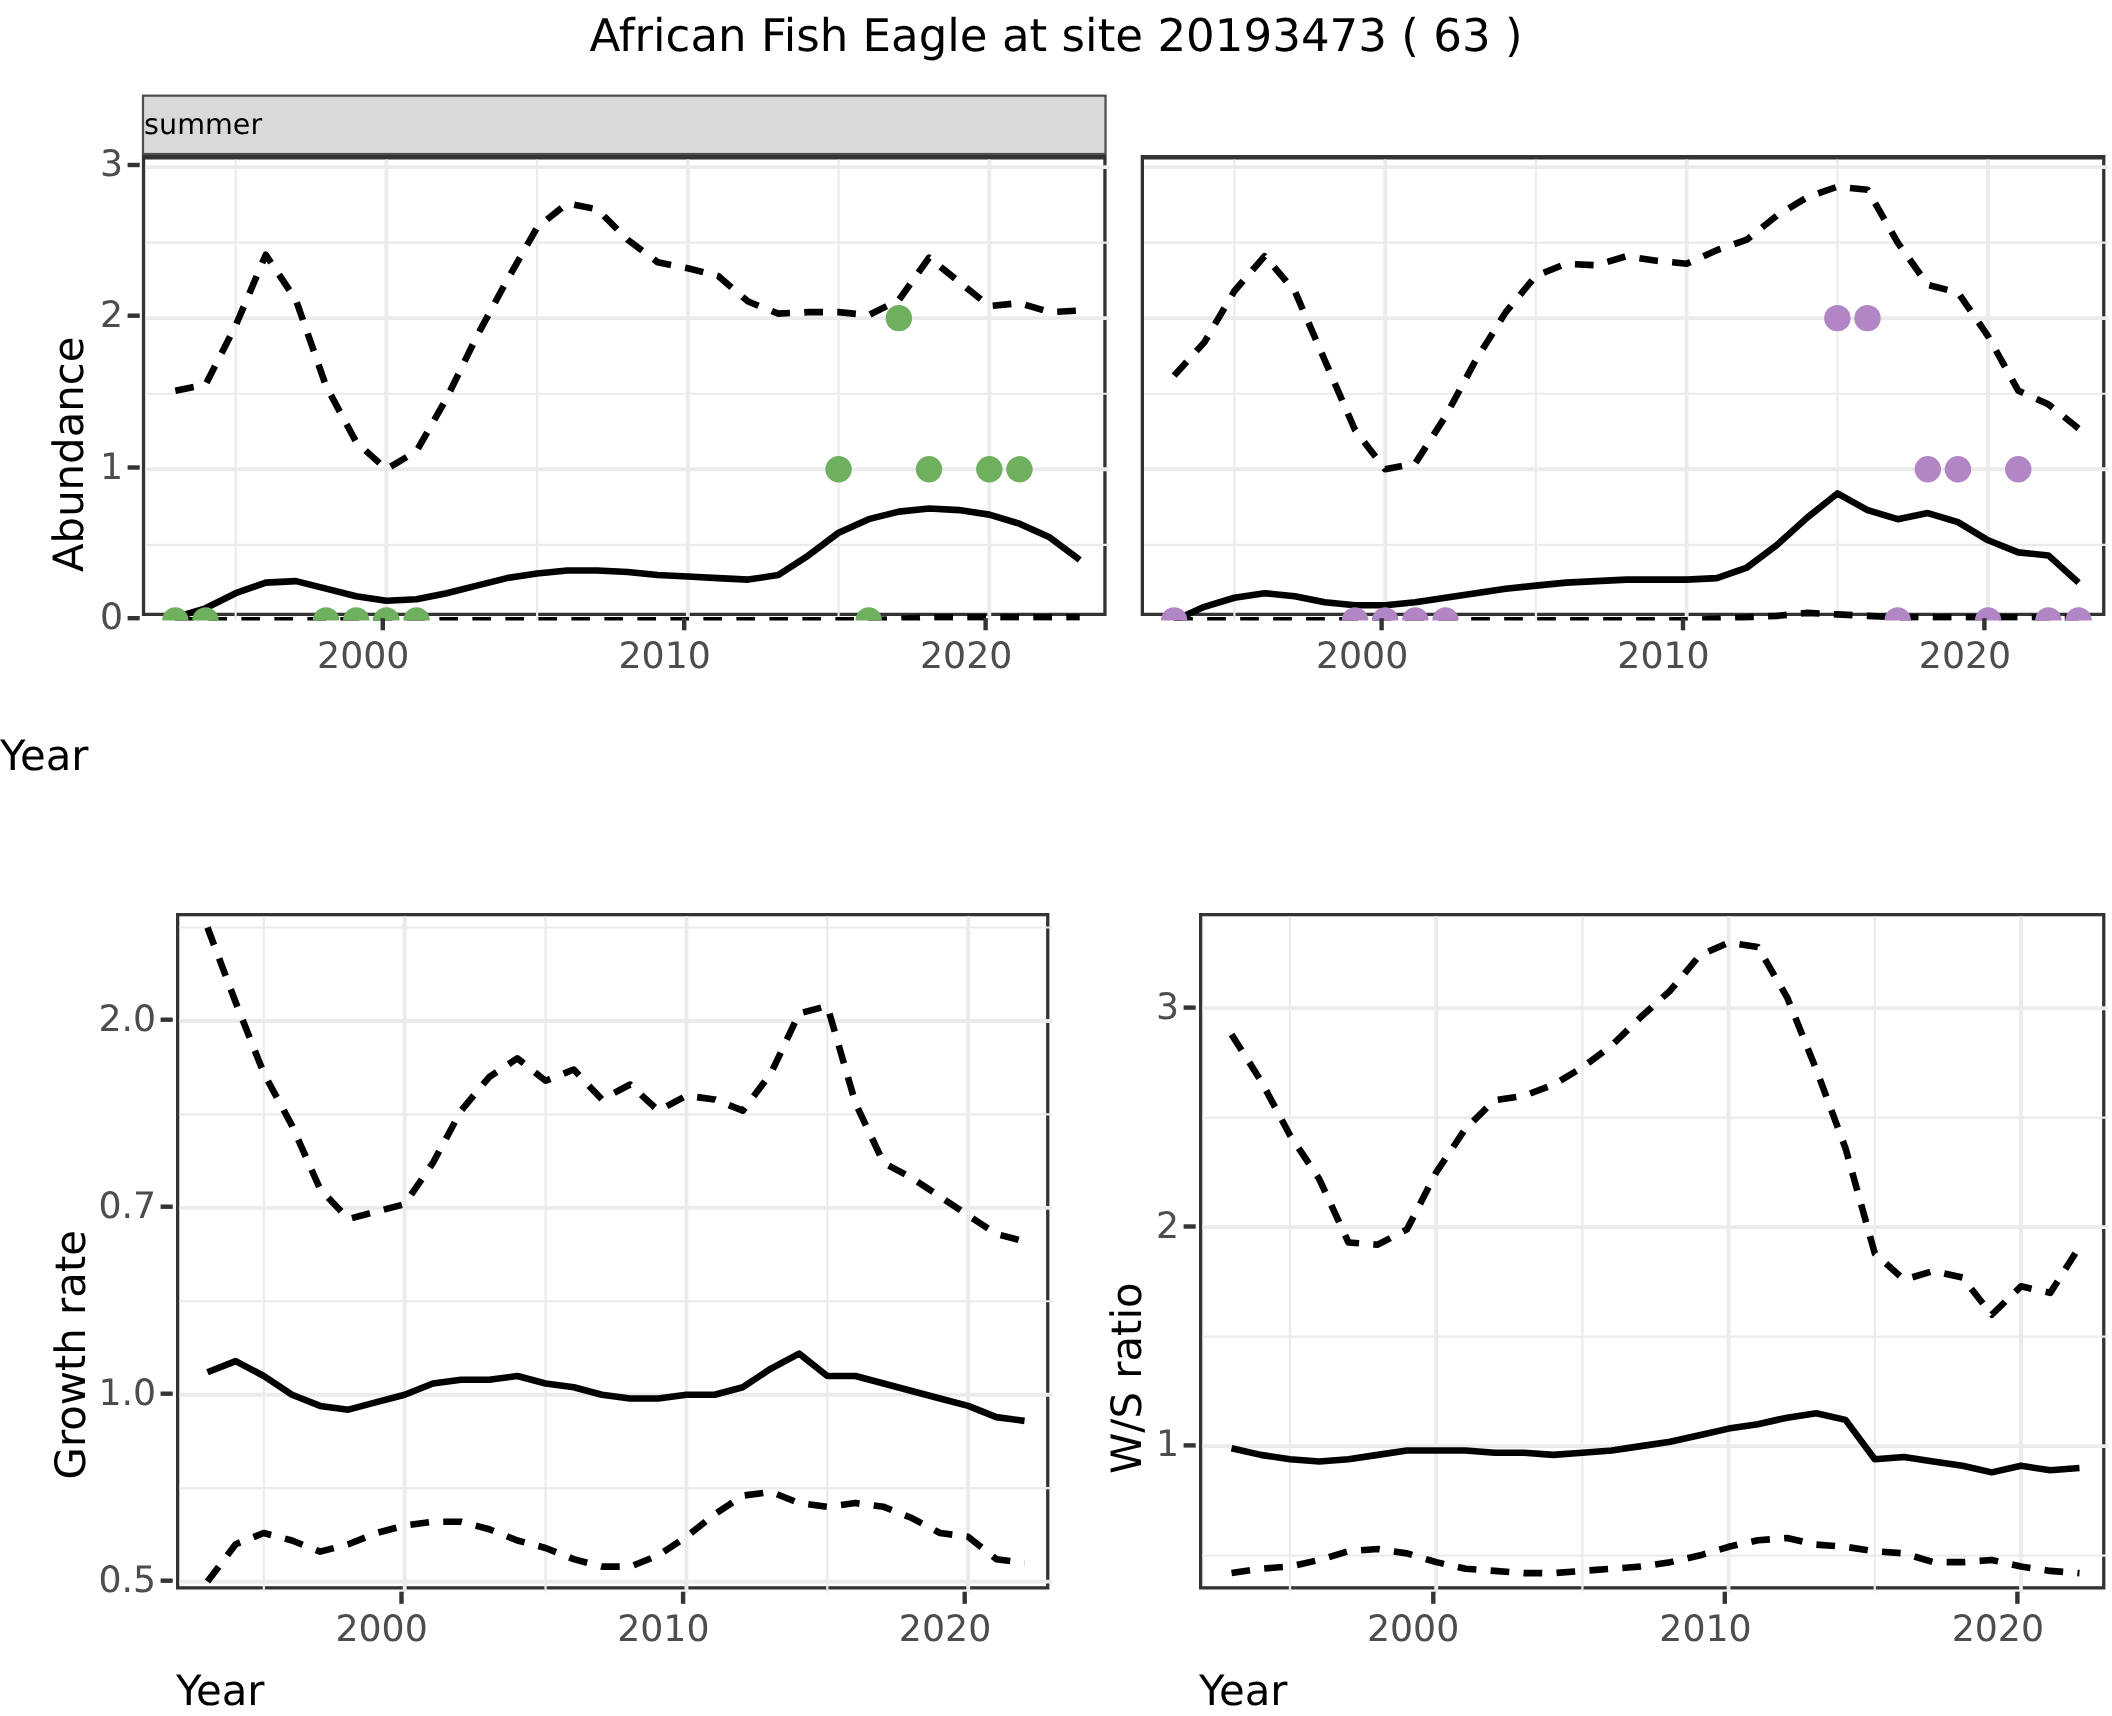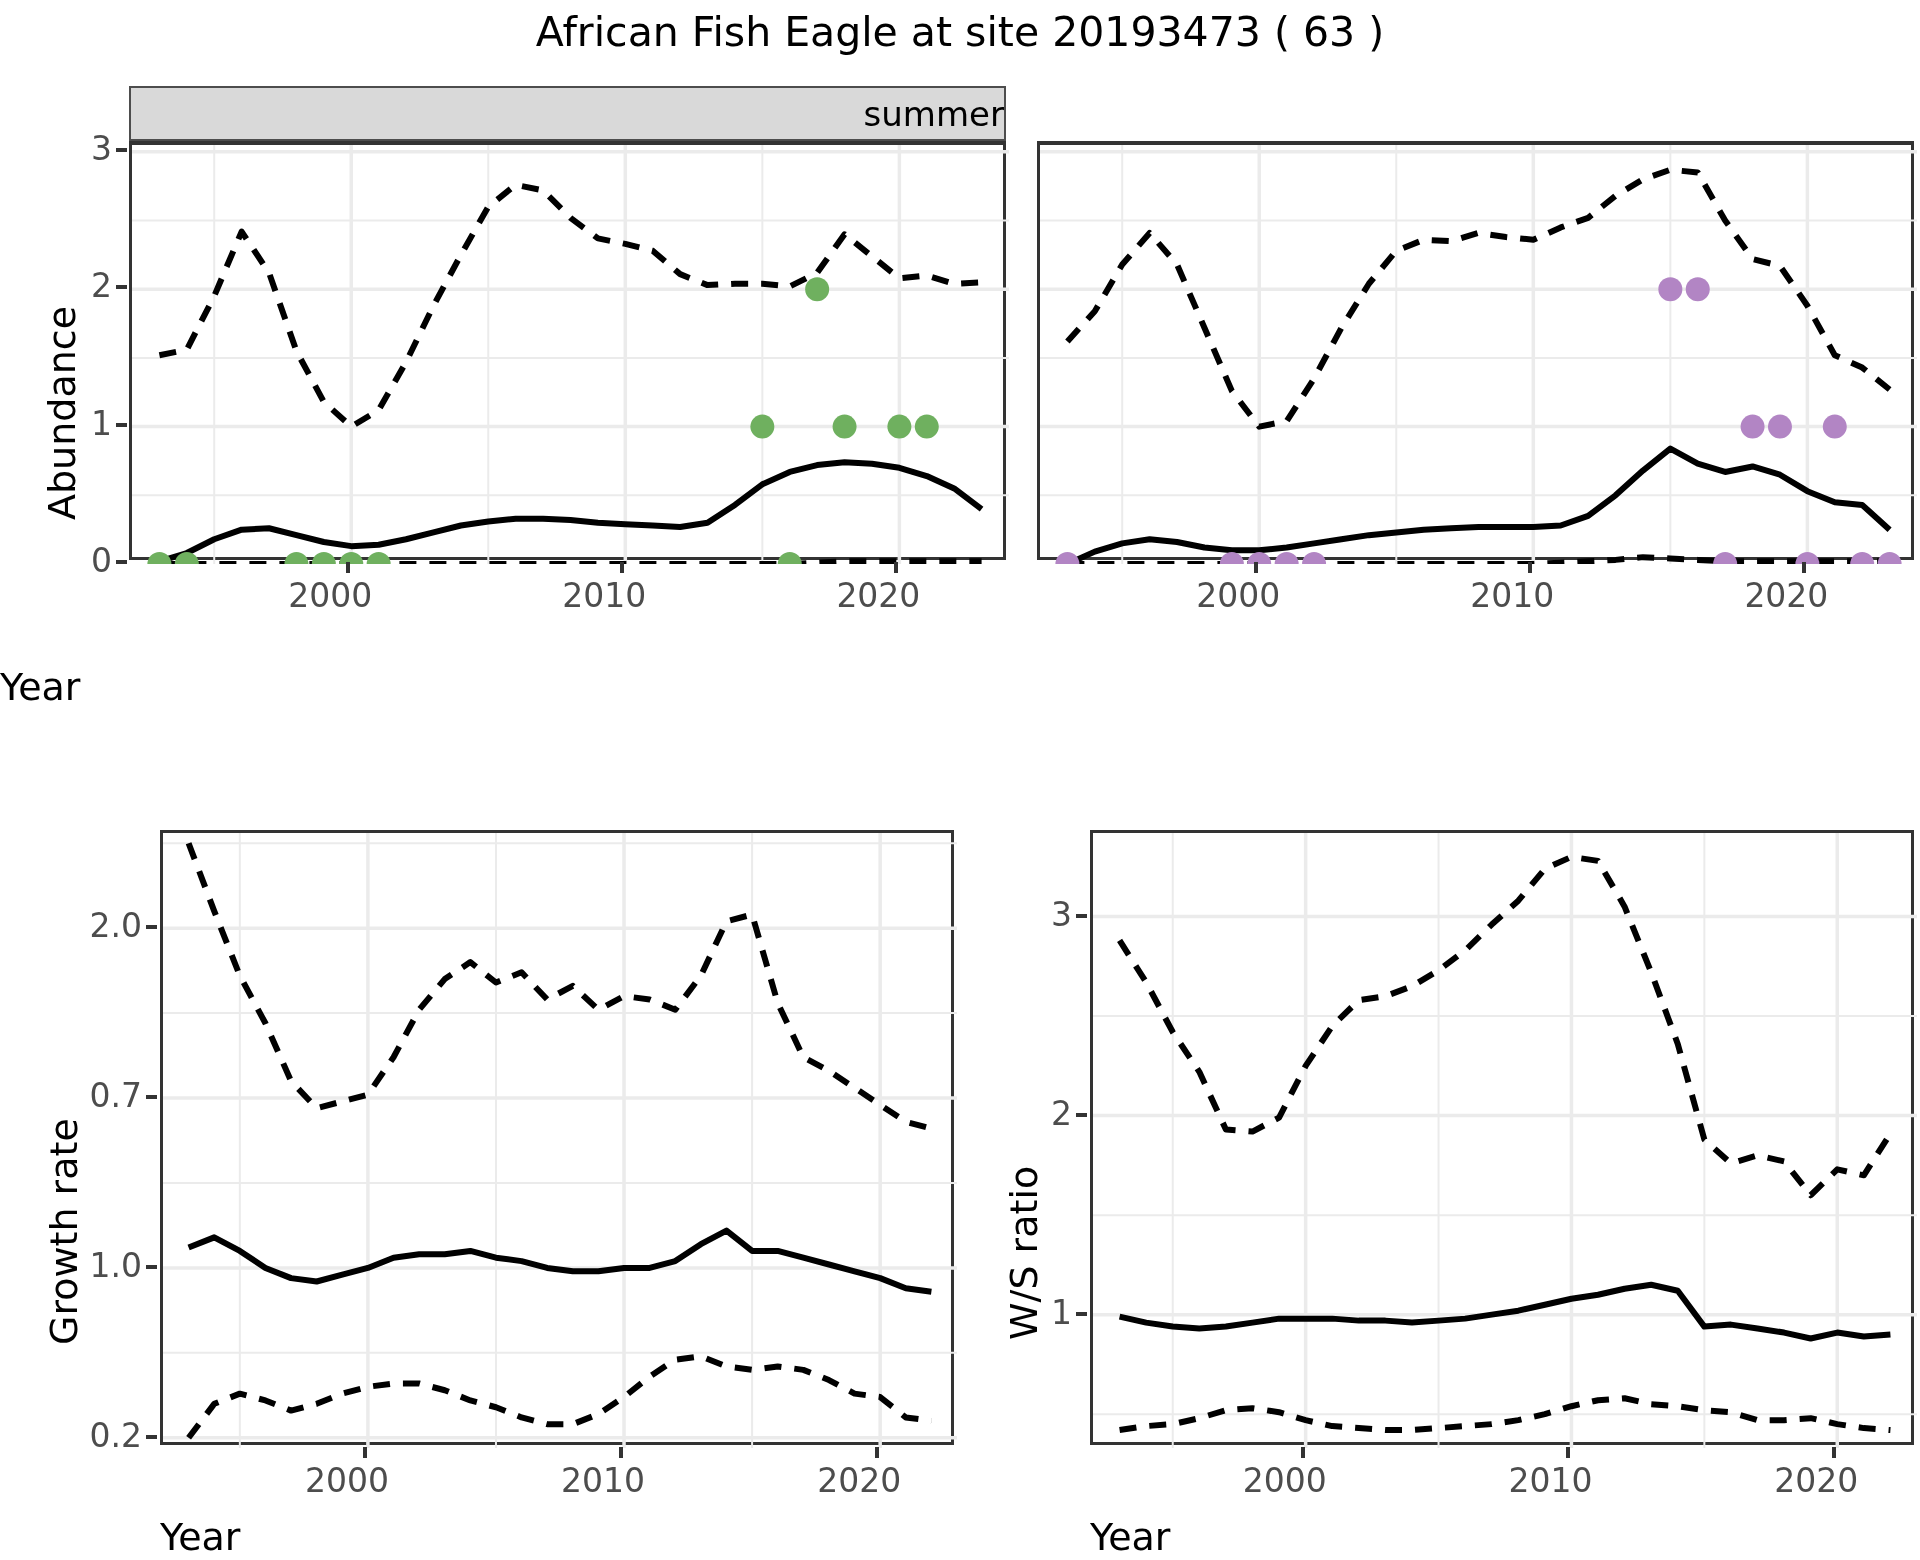--- a/index.html
+++ b/index.html
@@ -60,22 +60,22 @@
   .tick-label.x {
     text-align: left;
   }
   .strip {
     position: absolute;
     background: #d9d9d9;
     border: 2px solid #4d4d4d;
     box-sizing: border-box;
     display: flex;
     align-items: center;
-    justify-content: flex-end;
-    font-size: 34px;
+    justify-content: flex-start;
+    font-size: 26px;
     color: #000000;
   }
   .plot-area {
     position: absolute;
     background: #ffffff;
     box-sizing: border-box;
   }
   .plot-area.bordered {
     border: 3px solid #333333;
   }
@@ -210,21 +210,21 @@
     </div>
 
   <div class="axis-title-x" style="left:0px; top:605px; width:1920px;">Year</div>
 </div>
 
 <div class="panel-figure" id="fig-growth" style="left:0px; top:800px; width:960px; height:760px;">
 
   <div class="axis-title-y" style="left:42px; top:545px;">Growth rate</div>
 
   <div id="growth-yticks">
-      <div class="tick-label y" style="left: 72px; top: 615.807px; width: 70px;">0.2</div>
+      <div class="tick-label y" style="left: 72px; top: 615.807px; width: 70px;">0.5</div>
       <div class="tick-mark" style="left: 146px; top: 634.807px; width: 11px; height: 4px;"></div>
       <div class="tick-label y" style="left: 72px; top: 445.917px; width: 70px;">1.0</div>
       <div class="tick-mark" style="left: 146px; top: 464.917px; width: 11px; height: 4px;"></div>
       <div class="tick-label y" style="left: 72px; top: 276.028px; width: 70px;">0.7</div>
       <div class="tick-mark" style="left: 146px; top: 295.028px; width: 11px; height: 4px;"></div>
       <div class="tick-label y" style="left: 72px; top: 106.138px; width: 70px; text-align: right;">2.0</div>
       <div class="tick-mark" style="left: 146px; top: 125.138px; width: 11px; height: 4px;"></div>
     </div>
 
   <div class="plot-area bordered" style="left:160px; top:30px; width:794px; height:615px;">

